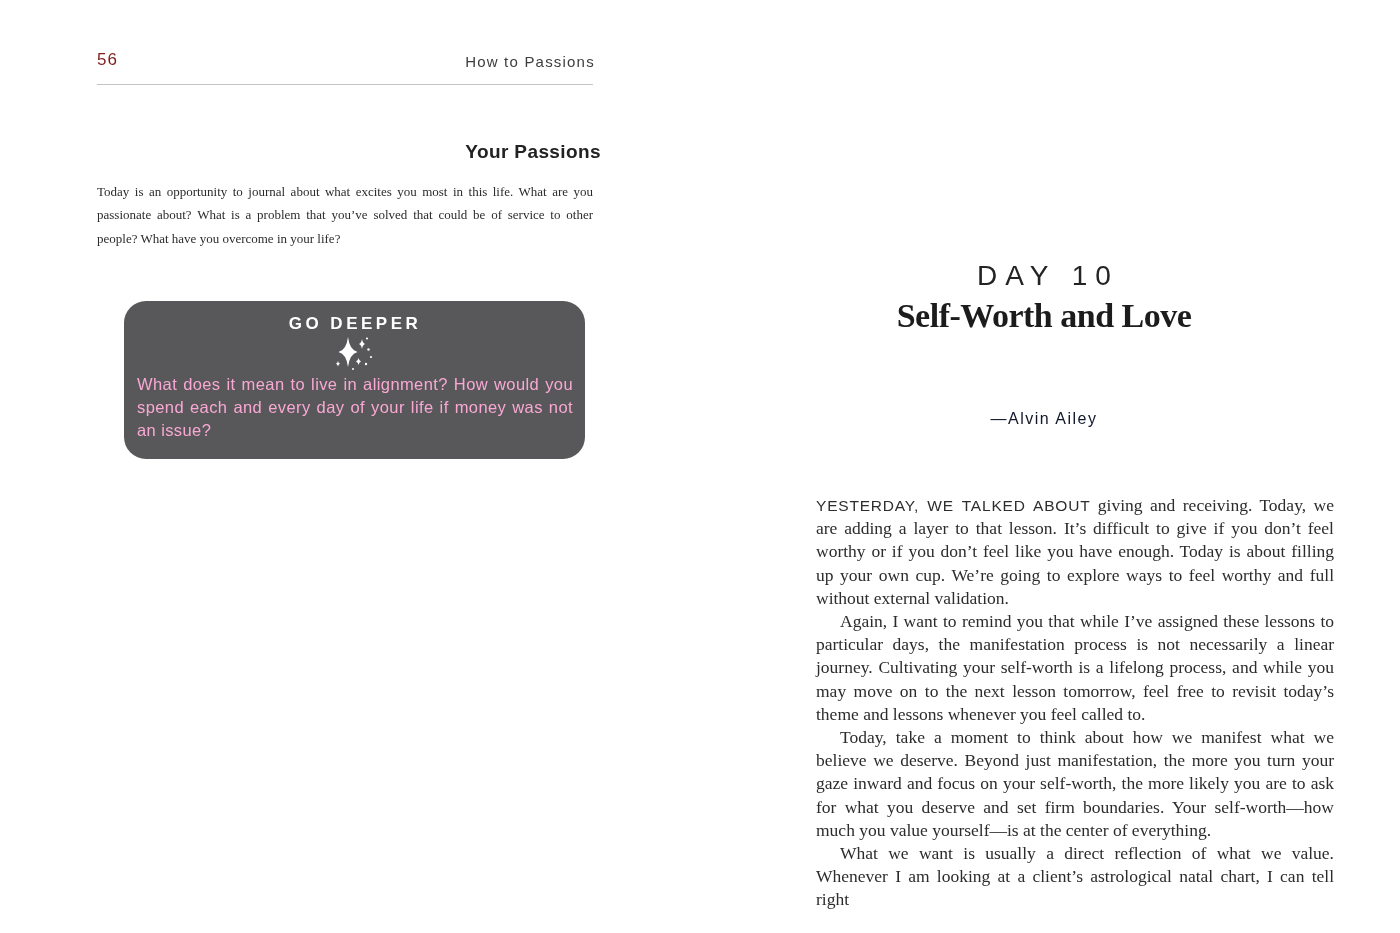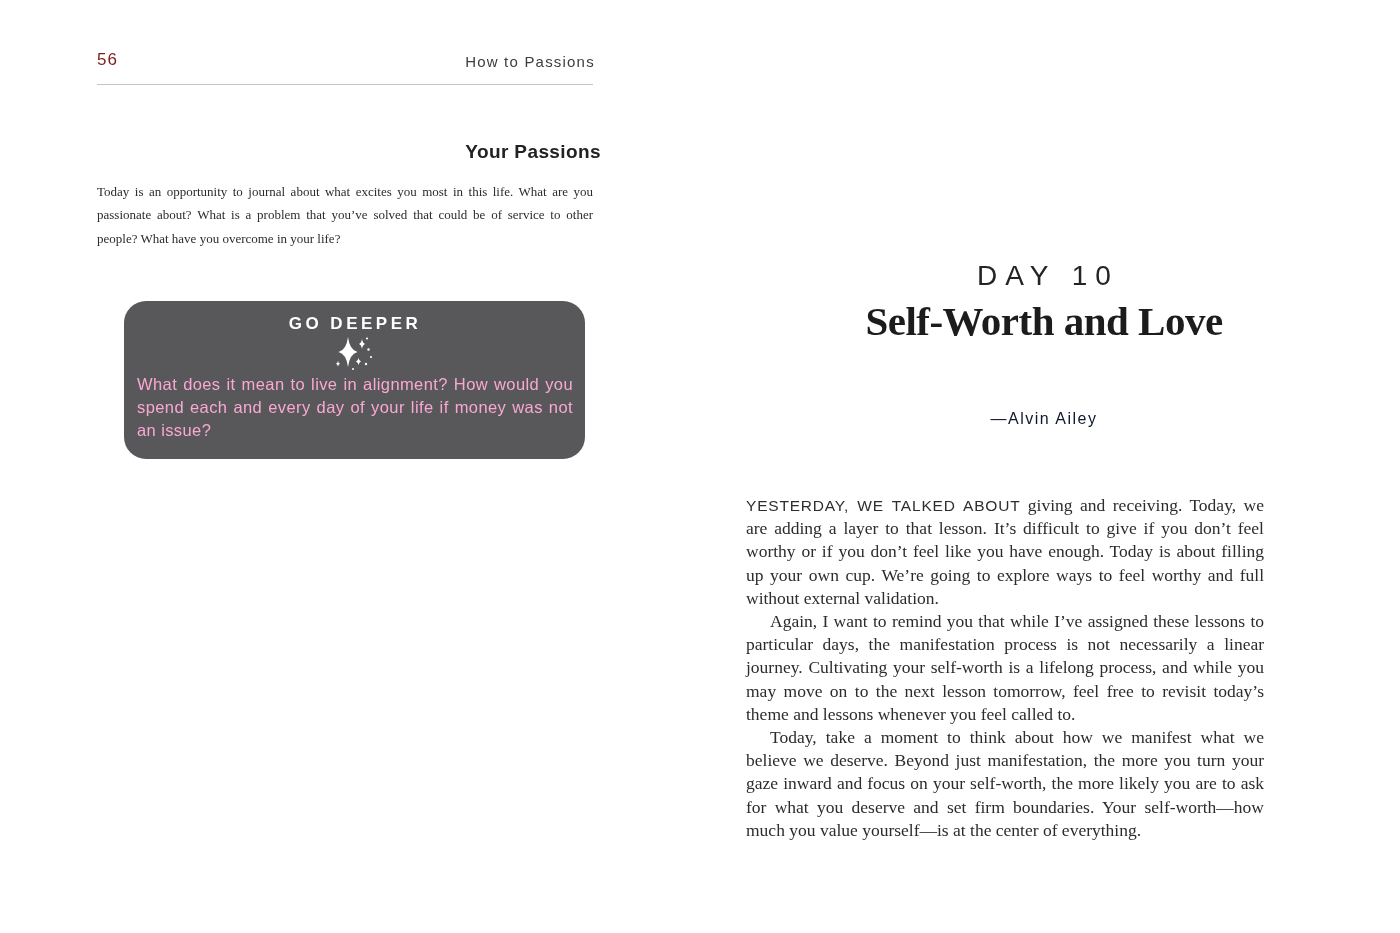--- a/index.html
+++ b/index.html
@@ -119,21 +119,21 @@
   }
   .chapter-title {
     position: absolute;
     left: 785px;
     top: 297px;
     width: 518px;
     margin: 0;
     text-align: center;
     font-family: "Liberation Serif", serif;
     font-weight: bold;
-    font-size: 41px;
+    font-size: 34px;
     letter-spacing: -0.5px;
     color: #1c1c1c;
   }
   .epigraph {
     position: absolute;
     left: 785px;
     top: 403px;
     width: 518px;
     text-align: center;
   }
@@ -146,21 +146,21 @@
   }
   .attribution {
     margin-top: 7px;
     font-family: "Liberation Sans", sans-serif;
     font-size: 16px;
     letter-spacing: 1.5px;
     color: #0f172a;
   }
   .chapter-body {
     position: absolute;
-    left: 746px;
+    left: 816px;
     top: 494px;
     width: 518px;
     font-size: 17.5px;
     line-height: 23.2px;
     text-align: justify;
     color: #2c2c2c;
   }
   .chapter-body p {
     margin: 0;
   }
@@ -217,16 +217,17 @@
     <h1 class="chapter-title">Self-Worth and Love</h1>
 
     <div class="epigraph">
       <div class="attribution">—Alvin Ailey</div>
     </div>
 
     <div class="chapter-body" id="chapter-body">
         <p><span class="lead-in">YESTERDAY, WE TALKED ABOUT</span> giving and receiving. Today, we are adding a layer to that lesson. It’s difficult to give if you don’t feel worthy or if you don’t feel like you have enough. Today is about filling up your own cup. We’re going to explore ways to feel worthy and full without external validation.</p>
         <p class="indent">Again, I want to remind you that while I’ve assigned these lessons to particular days, the manifestation process is not necessarily a linear journey. Cultivating your self-worth is a lifelong process, and while you may move on to the next lesson tomorrow, feel free to revisit today’s theme and lessons whenever you feel called to.</p>
         <p class="indent">Today, take a moment to think about how we manifest what we believe we deserve. Beyond just manifestation, the more you turn your gaze inward and focus on your self-worth, the more likely you are to ask for what you deserve and set firm boundaries. Your self-worth—how much you value yourself—is at the center of everything.</p>
+        <p class="indent">What we want is usually a direct reflection of what we value. Whenever I am looking at a client’s astrological natal chart, I can tell right</p>
       </div>
   </section>
 
 </div>
 
 </body></html>

